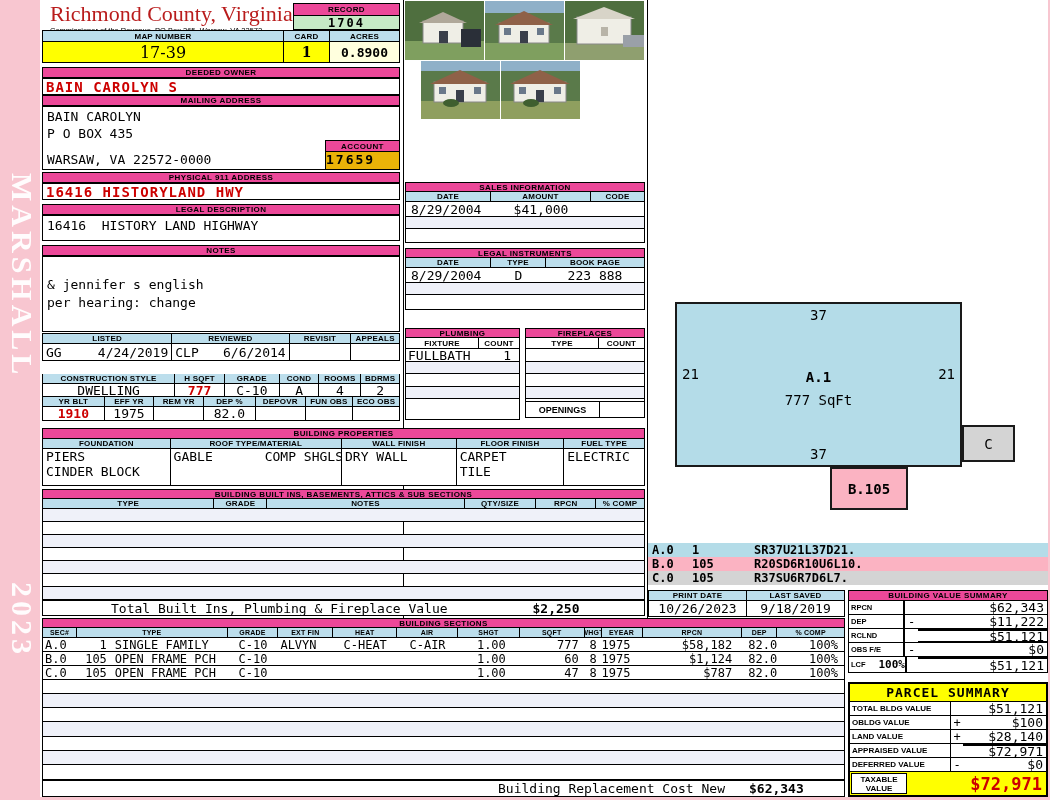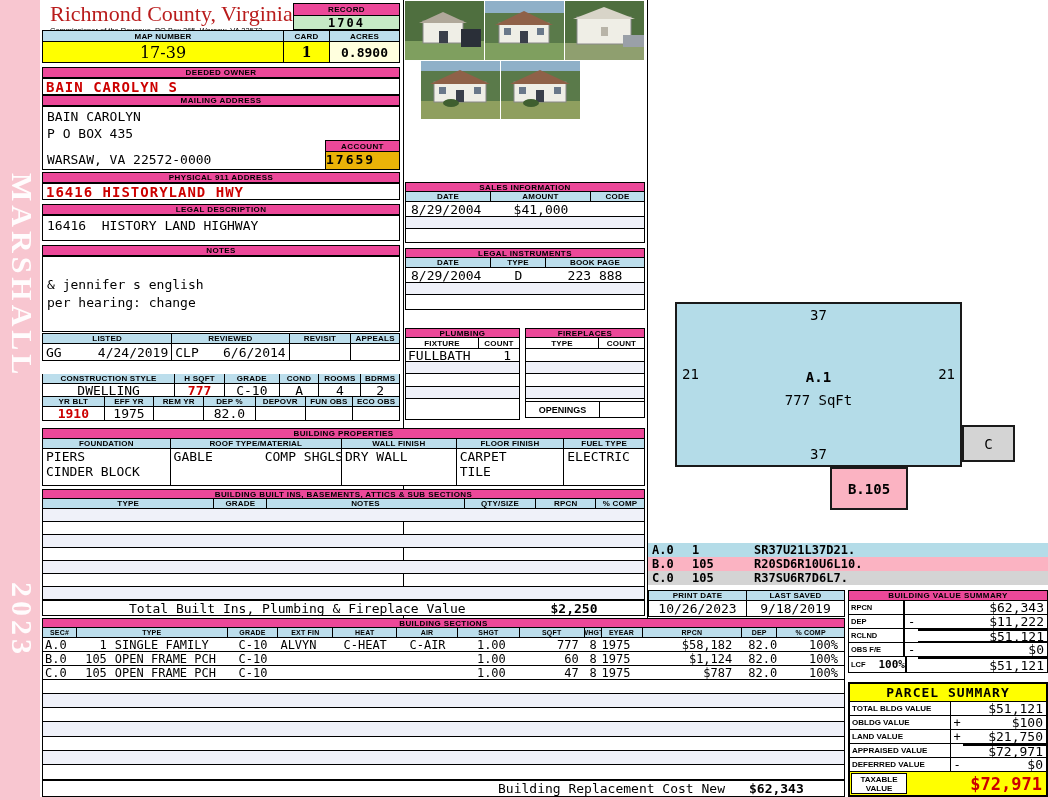--- a/index.html
+++ b/index.html
@@ -194,21 +194,21 @@
   <div style="border-left:1px solid #000;border-right:1px solid #000">
     <div class="erow stripe" style="height:13px"></div>
     <div class="erow" style="height:13px"></div>
     <div class="erow stripe" style="height:13px"></div>
     <div class="erow" style="height:13px"></div>
     <div class="erow stripe" style="height:13px"></div>
     <div class="erow" style="height:13px"></div>
     <div class="erow stripe" style="height:13px"></div>
   </div>
   <div class="box flex" style="height:16px;align-items:center">
-    <span class="mono" style="margin-left:86px">Total Built Ins, Plumbing &amp; Fireplace Value</span>
+    <span class="mono" style="margin-left:68px">Total Built Ins, Plumbing &amp; Fireplace Value</span>
     <span class="mono" style="margin-left:85px;font-weight:bold">$2,250</span>
   </div>
 </div>
 
 <div class="abs" style="left:405px;top:1px;width:79px;height:59px">
   <svg viewBox="0 0 79 59" width="79" height="59" preserveAspectRatio="none">
       <rect width="79" height="59" fill="#4f6f3f"></rect>
       <rect y="40" width="79" height="19" fill="#7f9f5f"></rect>
       <rect x="18" y="20" width="40" height="22" fill="#efeee6" stroke="#888"></rect>
       <polygon points="14,22 38,11 62,22" fill="#b0a89a"></polygon>
@@ -500,21 +500,21 @@
     <span class="mono grow" style="text-align:right;padding-right:3px">$51,121</span>
   </div>
   <div class="flex" style="height:14px;border-bottom:1px solid #000;align-items:center">
     <span style="width:101px;border-right:1px solid #000;height:100%;display:flex;align-items:center;padding-left:2px;font:bold 8px 'Liberation Sans',sans-serif">OBLDG VALUE</span>
     <span class="m12" style="width:12px;text-align:center">+</span>
     <span class="mono grow" style="text-align:right;padding-right:3px">$100</span>
   </div>
   <div class="flex" style="height:14px;border-bottom:1px solid #000;align-items:center">
     <span style="width:101px;border-right:1px solid #000;height:100%;display:flex;align-items:center;padding-left:2px;font:bold 8px 'Liberation Sans',sans-serif">LAND VALUE</span>
     <span class="m12" style="width:12px;text-align:center">+</span>
-    <span class="mono grow" style="text-align:right;padding-right:3px">$21,750</span>
+    <span class="mono grow" style="text-align:right;padding-right:3px">$28,140</span>
   </div>
   <div class="flex" style="height:14px;border-bottom:1px solid #000;align-items:center">
     <span style="width:101px;border-right:1px solid #000;height:100%;display:flex;align-items:center;padding-left:2px;font:bold 8px 'Liberation Sans',sans-serif">APPRAISED VALUE</span>
     <span class="m12" style="width:12px;text-align:center"></span>
     <span class="mono grow" style="text-align:right;padding-right:3px;border-top:2px solid #000;height:100%;display:flex;align-items:center;justify-content:flex-end">$72,971</span>
   </div>
   <div class="flex" style="height:14px;border-bottom:1px solid #000;align-items:center">
     <span style="width:101px;border-right:1px solid #000;height:100%;display:flex;align-items:center;padding-left:2px;font:bold 8px 'Liberation Sans',sans-serif">DEFERRED VALUE</span>
     <span class="m12" style="width:12px;text-align:center">-</span>
     <span class="mono grow" style="text-align:right;padding-right:3px">$0</span>

